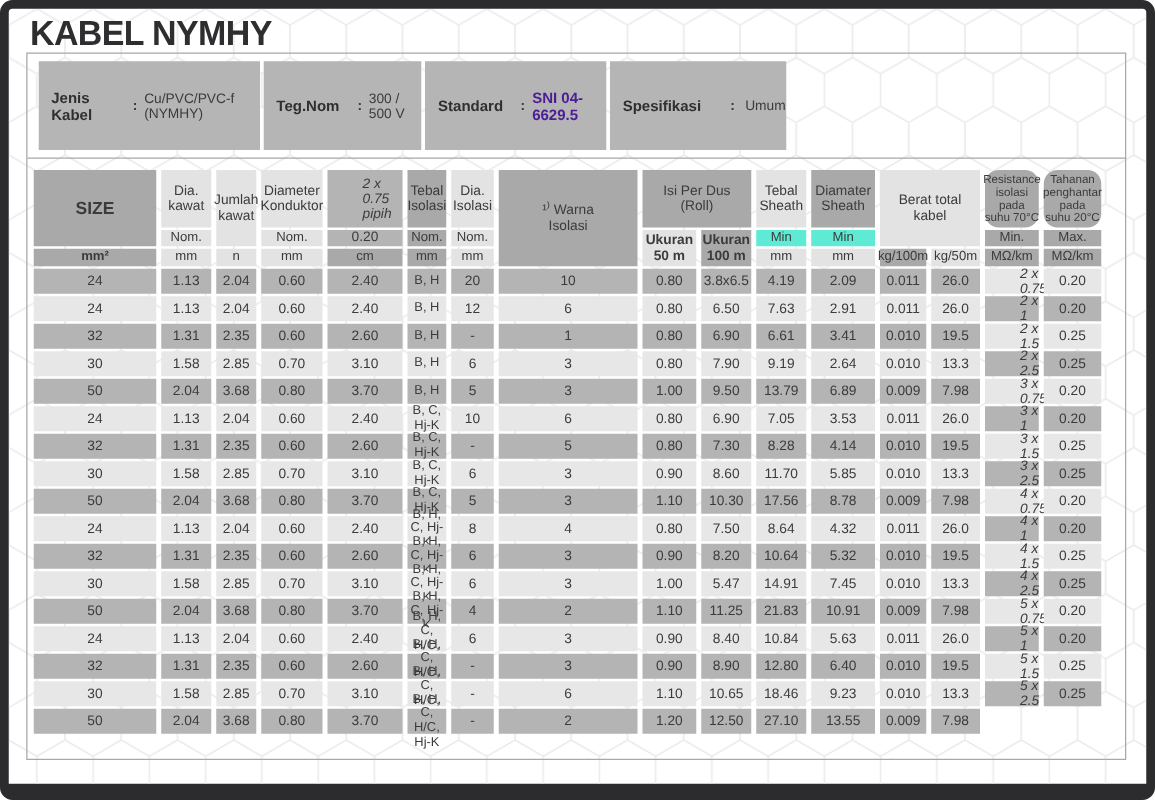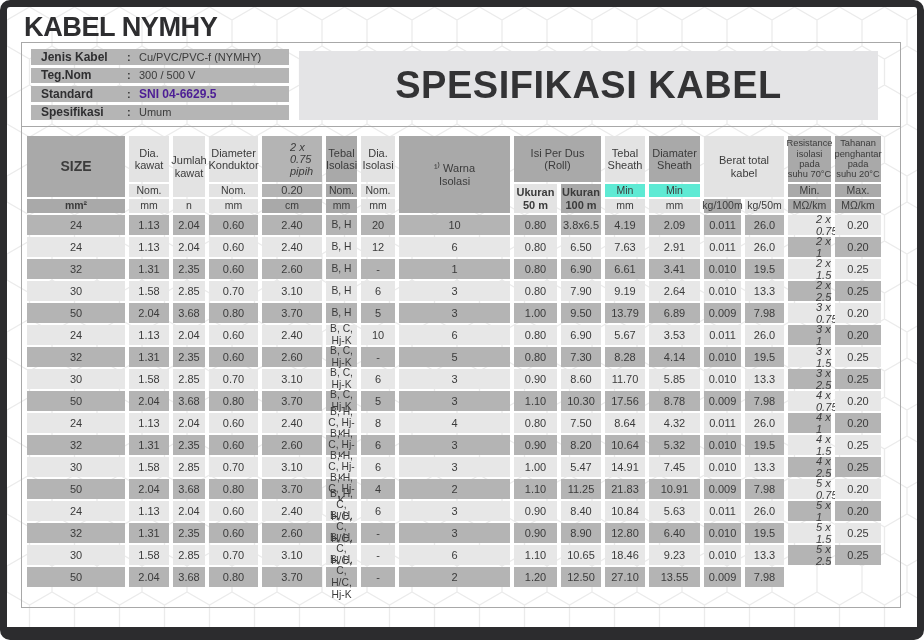--- a/index.html
+++ b/index.html
@@ -16,21 +16,21 @@
     letter-spacing:-0.5px;transform:scaleX(0.97);transform-origin:left;
   }
   .main-box{
     position:absolute;left:14px;top:35px;width:880px;height:566px;
     border:1px solid #a8a8a8;box-sizing:border-box;background:transparent;
   }
   .info-section{
     height:84px;box-sizing:border-box;border-bottom:1px solid #a8a8a8;
     display:flex;align-items:stretch;
   }
-  .info-col{width:258px;margin:6px 0 6px 9px;display:flex;flex-direction:column;gap:3px;}
+  .info-col{width:258px;margin:6px 0 6px 9px;display:flex;flex-direction:row;gap:3px;}
   .info-row{
     flex:1;background:#b5b5b5;display:flex;align-items:center;
     padding-left:10px;font-size:11px;
   }
   .info-label{font-weight:bold;width:86px;font-size:12px;color:#2f2f31;}
   .info-colon{width:12px;font-weight:bold;}
   .info-value{font-size:11px;color:#3b3b3b;}
   .info-value.strong{font-weight:bold;font-size:12px;color:#4c1d95;}
   .banner{
     flex:1;margin:8px 22px 6px 10px;background:#e4e4e6;
@@ -47,21 +47,21 @@
     display:flex;align-items:center;justify-content:center;text-align:center;
     font-size:11px;line-height:1.12;white-space:pre-line;
   }
   .hd{background:#a9a9a9;}
   .hl{background:#e3e3e3;}
   .hm{background:#5eead4;}
   .rd{background:#b4b4b4;}
   .rl{background:#e7e7e7;}
   .bold{font-weight:bold;}
   .size-hd{font-size:14px;}
-  .fs9{font-size:9.3px;}
+  .fs9{font-size:9.3px;border-radius:11px;}
   .fs10{font-size:10.5px;}
   .semib{font-weight:bold;font-size:11px;}
   .size-data{justify-content:flex-start;text-align:left;padding-left:28px;box-sizing:border-box;font-style:italic;}
   .warna-data{font-size:10.3px;}
   .g1{grid-column:1}.g2{grid-column:2}.g3{grid-column:3}.g4{grid-column:4}
   .g5{grid-column:5}.g6{grid-column:6}.g7{grid-column:7}.g8{grid-column:8}
   .g9{grid-column:9}.g10{grid-column:10}.g11{grid-column:11}.g12{grid-column:12}
   .g13{grid-column:13}.g14{grid-column:14}.g15{grid-column:15}.g16{grid-column:16}
   .gc910{grid-column:9 / span 2}.gc1314{grid-column:13 / span 2}
   .gr1{grid-row:1}.gr2{grid-row:2}.gr3{grid-row:3}
@@ -104,21 +104,20 @@
             <span class="info-label">Standard</span>
             <span class="info-colon">:</span>
             <span class="info-value strong">SNI 04-6629.5</span>
           </div>
           <div class="info-row">
             <span class="info-label">Spesifikasi</span>
             <span class="info-colon">:</span>
             <span class="info-value">Umum</span>
           </div>
         </div>
-        <div class="banner">SPESIFIKASI KABEL</div>
       </div>
 
       <div class="spec-table">
 
         <div class="hcell hd bold size-hd g1 gr12">SIZE</div>
         <div class="hcell hl g2 gr1">Dia.
 kawat</div>
         <div class="hcell hl g3 gr12">Jumlah
 kawat</div>
         <div class="hcell hl g4 gr1">Diameter
@@ -257,21 +256,21 @@
           <div class="cell rl">24</div>
           <div class="cell rl">1.13</div>
           <div class="cell rl">2.04</div>
           <div class="cell rl">0.60</div>
           <div class="cell rl">2.40</div>
           <div class="cell rl warna-data">B, C, Hj-K</div>
           <div class="cell rl">10</div>
           <div class="cell rl">6</div>
           <div class="cell rl">0.80</div>
           <div class="cell rl">6.90</div>
-          <div class="cell rl">5.67</div>
+          <div class="cell rl">7.05</div>
           <div class="cell rl">3.53</div>
           <div class="cell rl">0.011</div>
           <div class="cell rl">26.0</div>
           <div class="cell rd size-data">3 x 1</div>
           <div class="cell rd">0.20</div>
           <div class="cell rd">32</div>
           <div class="cell rd">1.31</div>
           <div class="cell rd">2.35</div>
           <div class="cell rd">0.60</div>
           <div class="cell rd">2.60</div>

